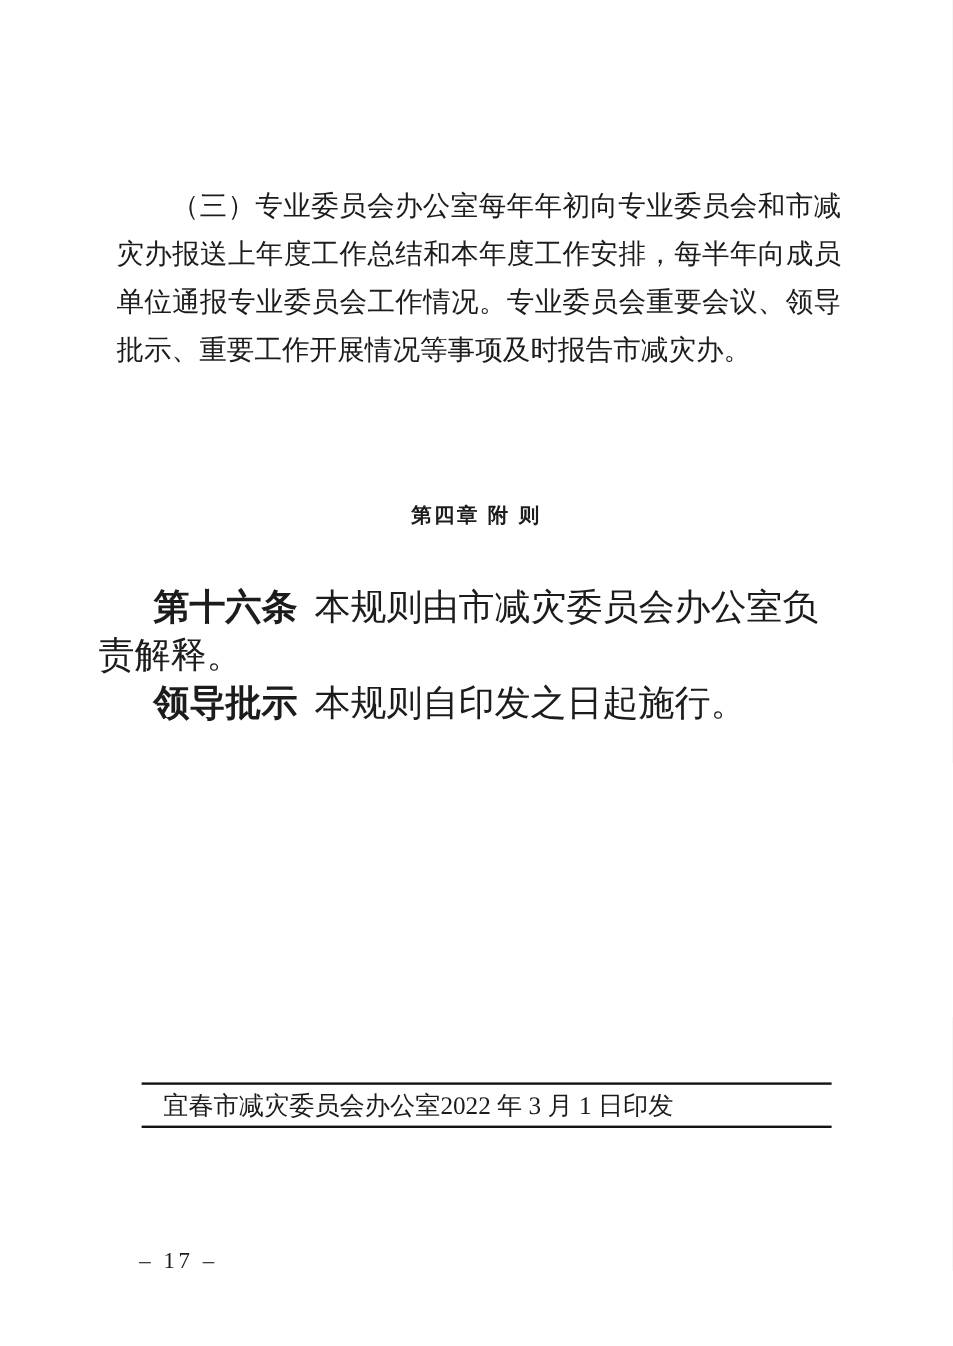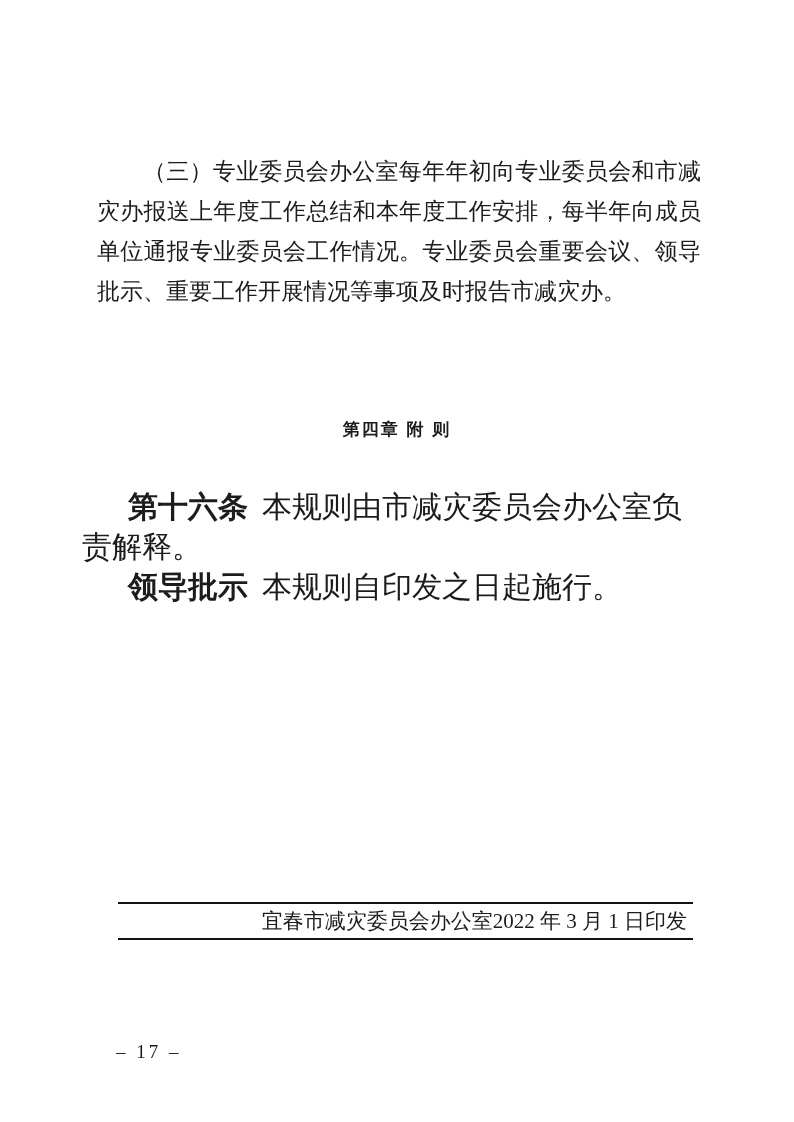--- a/index.html
+++ b/index.html
@@ -55,21 +55,21 @@
   .footer {
     position: absolute;
     left: 118px;
     top: 902px;
     width: 575px;
     height: 38px;
     box-sizing: border-box;
     border-top: 2px solid #141414;
     border-bottom: 2px solid #141414;
     display: flex;
-    justify-content: flex-end;
+    justify-content: flex-start;
     align-items: center;
     font-size: 21px;
     padding: 0 6px 0 18px;
   }
   .footer-issuer { font-family: "Liberation Serif", "DejaVu Serif", serif; }
   .footer-date  { font-family: "Liberation Serif", "DejaVu Serif", serif; }
   .page-number {
     position: absolute;
     left: 116px;
     top: 1040px;

